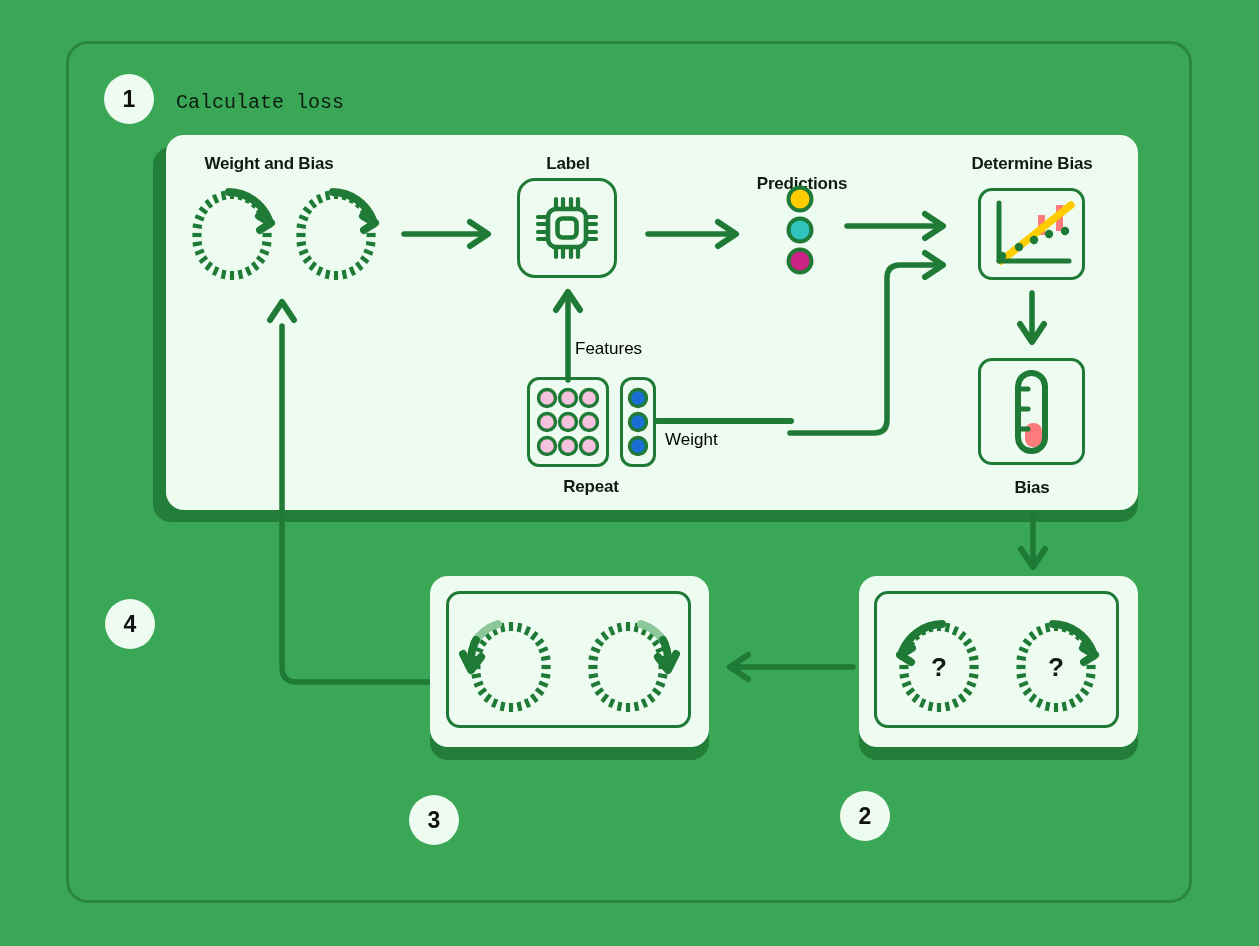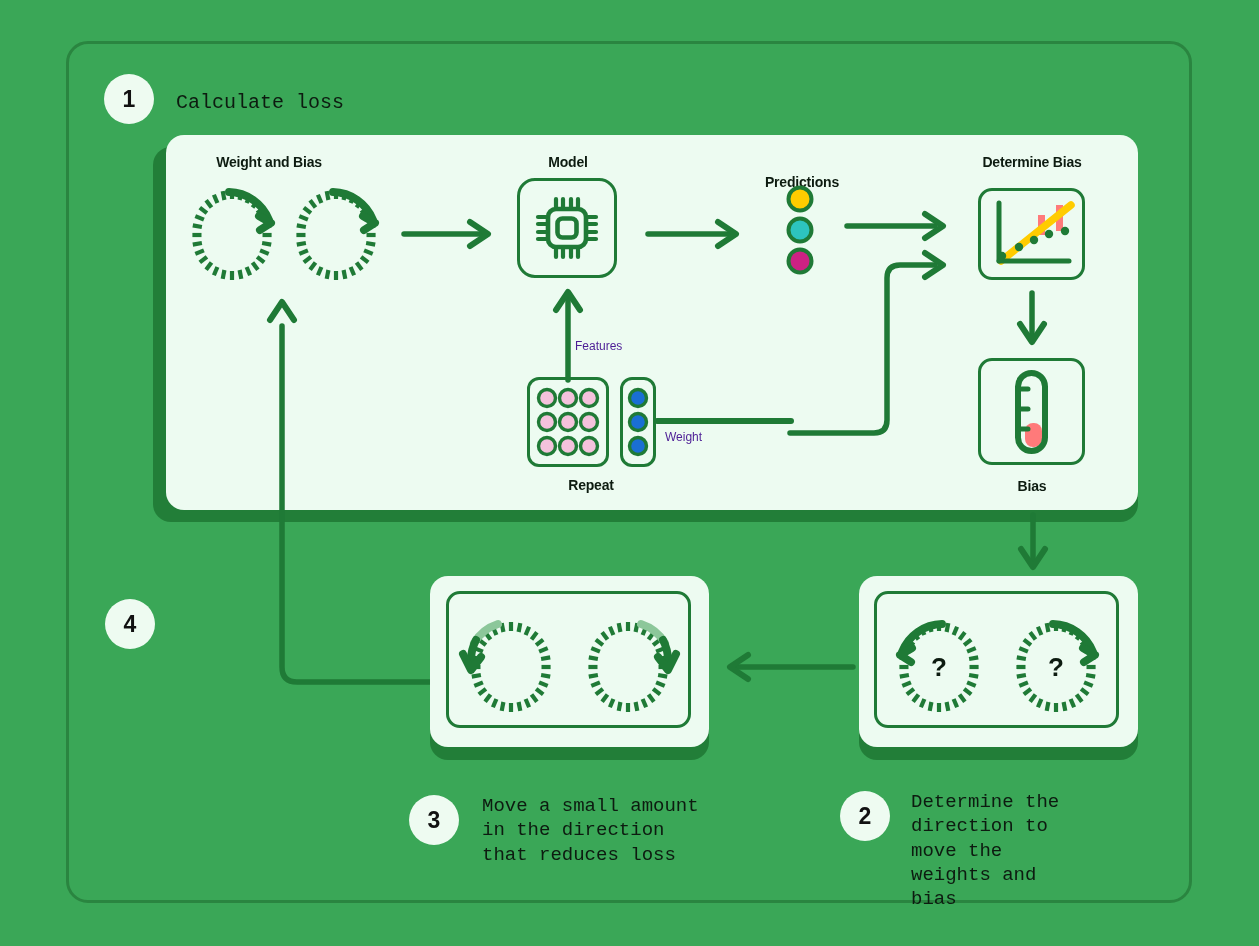--- a/index.html
+++ b/index.html
@@ -44,27 +44,27 @@
   .card-shadow { background: #227E38; border-radius: 18px; }
   .card { background: #EDFBF1; border-radius: 18px; }
   .inner-box {
     border: 3px solid #1F7A36;
     border-radius: 14px;
     box-sizing: border-box;
   }
 
   
   .sec-label {
-    font-size: 14px; font-weight: 700; color: #0D1B10;
+    font-size: 17px; font-weight: 700; color: #0D1B10;
     text-align: center;
     font-family: "Liberation Sans", sans-serif;
     letter-spacing: -0.2px;
   }
   .small-label {
-    font-size: 12px; color: #4c1d95; font-weight: 400;
+    font-size: 17px; color: #000000; font-weight: 400;
     font-family: "Liberation Sans", sans-serif;
     text-align: center;
   }
 
   svg { display: block; overflow: visible; }
 </style>
 </head>
 <body>
 
 <div id="root">
@@ -73,21 +73,21 @@
 
   <div class="abs step-badge" style="left:104px; top:74px;">
     <span>1</span>
   </div>
   <div class="abs step-title" style="left:176px; top:90px; font-size:20px;">Calculate loss</div>
 
   <div class="abs card-shadow" style="left:153px; top:147px; width:985px; height:375px;"></div>
   <div class="abs card" style="left:166px; top:135px; width:972px; height:375px;"></div>
 
   <div class="abs sec-label" style="left:189px; top:154px; width:160px;">Weight and Bias</div>
-  <div class="abs sec-label" style="left:508px; top:154px; width:120px;">Model</div>
+  <div class="abs sec-label" style="left:508px; top:154px; width:120px;">Label</div>
   <div class="abs sec-label" style="left:732px; top:154px; width:140px;margin-top:20px;">Predictions</div>
   <div class="abs sec-label" style="left:952px; top:154px; width:160px;">Determine Bias</div>
   <div class="abs sec-label" style="left:521px; top:477px; width:140px;">Repeat</div>
   <div class="abs sec-label" style="left:972px; top:478px; width:120px;">Bias</div>
 
   <div class="abs" style="left:183px; top:186px;">
     <svg width="98" height="98" viewBox="0 0 98 98">
       <g stroke="#1F7A36" stroke-width="4.2" stroke-linecap="butt">
         <line x1="49" y1="4" x2="49" y2="13"></line>
         <line x1="58.3" y1="5.2" x2="56.6" y2="14"></line>
@@ -384,21 +384,20 @@
       </g>
       <path d="M46,6 A44,44 0 0 1 86,34" fill="none" stroke="#1F7A36" stroke-width="8" stroke-linecap="round"></path>
       <path d="M76,30 L88,37 L77,44" fill="none" stroke="#1F7A36" stroke-width="8" stroke-linecap="round" stroke-linejoin="round"></path>
       <text x="49" y="58" text-anchor="middle" font-size="26" font-weight="700" fill="#0D1B10" font-family="Liberation Sans, sans-serif">?</text>
     </svg>
   </div>
 
   <div class="abs step-badge" style="left:840px; top:791px;">
     <span>2</span>
   </div>
-  <div class="abs step-title" style="left:911px; top:790px; width:180px;">Determine the direction to move the weights and bias</div>
 
   <div class="abs" style="left:720px; top:645px;">
     <svg width="135" height="44" viewBox="0 0 135 44">
       <line x1="133" y1="22" x2="16" y2="22" stroke="#1F7A36" stroke-width="5.5" stroke-linecap="round"></line>
       <path d="M28,10 L10,22 L28,34" fill="none" stroke="#1F7A36" stroke-width="6" stroke-linecap="round" stroke-linejoin="round"></path>
     </svg>
   </div>
 
   <div class="abs card-shadow" style="left:430px; top:589px; width:279px; height:171px;"></div>
   <div class="abs card" style="left:430px; top:576px; width:279px; height:171px;"></div>
@@ -476,19 +475,18 @@
       </g>
       <path d="M62,6 A44,44 0 0 1 86,25" fill="none" stroke="#8CC79A" stroke-width="8" stroke-linecap="round"></path>
       <path d="M84,22 A44,44 0 0 1 89,42" fill="none" stroke="#1F7A36" stroke-width="8" stroke-linecap="round"></path>
       <path d="M79,39 L89,52 L97,36" fill="none" stroke="#1F7A36" stroke-width="8" stroke-linecap="round" stroke-linejoin="round"></path>
     </svg>
   </div>
 
   <div class="abs step-badge" style="left:409px; top:795px;">
     <span>3</span>
   </div>
-  <div class="abs step-title" style="left:482px; top:794px; width:235px;">Move a small amount in the direction that reduces loss</div>
 
   <div class="abs step-badge" style="left:105px; top:599px;">
     <span>4</span>
   </div>
 
 </div>
 
 </body></html>

